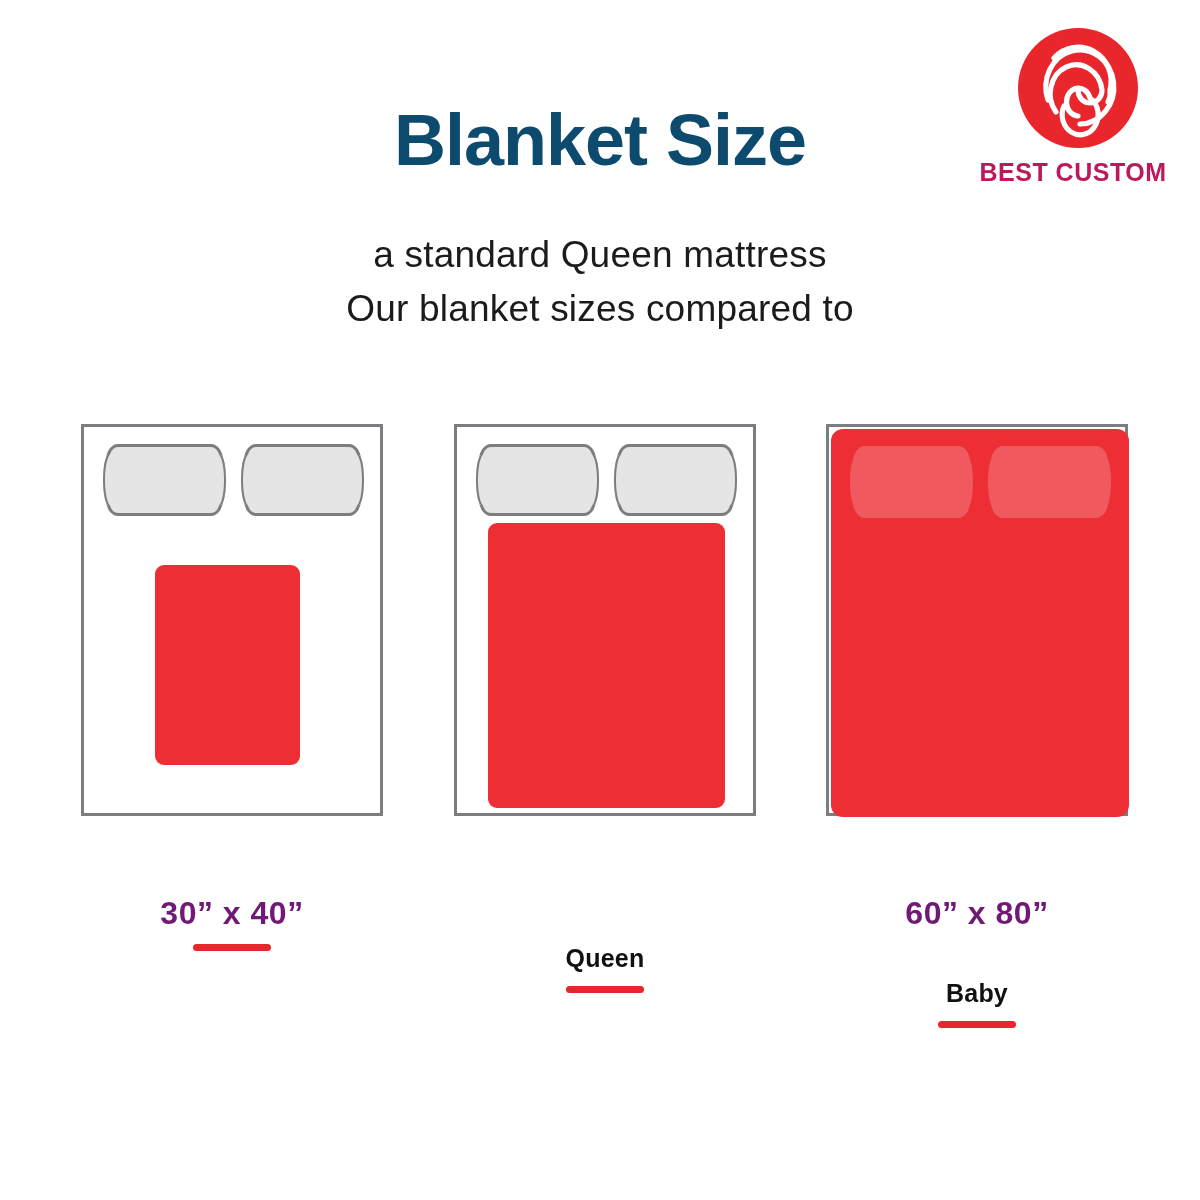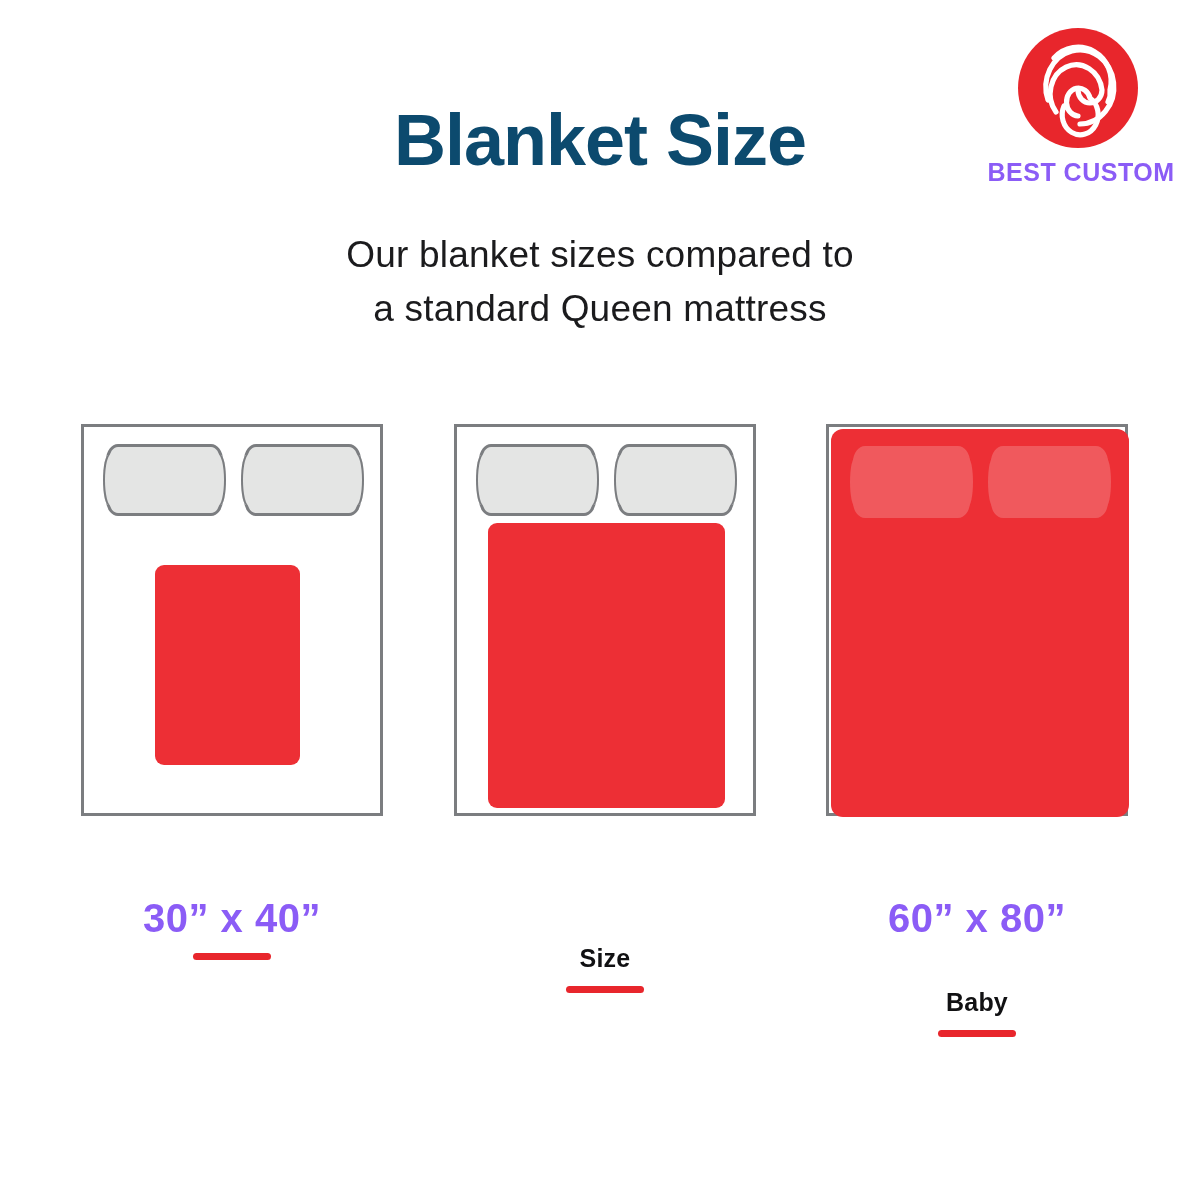--- a/index.html
+++ b/index.html
@@ -25,25 +25,25 @@
   }
   .brand-mark {
     position: absolute;
     left: 58px;
     top: 4px;
     width: 120px;
     height: 120px;
   }
   .brand-name {
     position: absolute;
-    left: 8px;
+    left: 0;
     top: 134px;
     width: 226px;
     text-align: center;
-    color: #8b5cf6;
+    color: #be185d;
     font-size: 25px;
     font-weight: 700;
     letter-spacing: 0.5px;
     font-family: "Liberation Sans", sans-serif;
   }
 
   
   .page-title {
     position: absolute;
     left: 0;
@@ -156,23 +156,23 @@
     position: absolute;
     top: 0;
     width: 302px;
     text-align: center;
   }
   .label-col.c1 { left: 81px; }
   .label-col.c2 { left: 454px; }
   .label-col.c3 { left: 826px; }
 
   .dims {
-    font-size: 40px;
-    font-weight: 700;
-    color: #8b5cf6;
+    font-size: 32px;
+    font-weight: 700;
+    color: #701a75;
     letter-spacing: 0.5px;
     line-height: 1.1;
     font-family: "Liberation Sans", sans-serif;
   }
   .name {
     margin-top: 48px;
     font-size: 25px;
     font-weight: 700;
     color: #111113;
     letter-spacing: 0.2px;
@@ -199,22 +199,22 @@
         <path d="M30 72 A 34 37 0 1 1 62 96"></path>
         <path d="M36 30 A 33 34 0 0 1 92 62 A 20 20 0 0 1 90 74"></path>
       </g>
     </svg>
   </div>
   <div class="brand-name">BEST CUSTOM</div>
 </div>
 
 <div class="page-title">Blanket Size</div>
 <div class="page-subtitle">
+  <span class="sub-line">a standard Queen mattress</span>
   <span class="sub-line">Our blanket sizes compared to</span>
-  <span class="sub-line">a standard Queen mattress</span>
 </div>
 
 <div class="beds">
 
   <div class="bed-col c1">
     <div class="mattress">
       <div class="pillow p-left"></div>
       <div class="pillow p-right"></div>
       <div class="blanket baby"></div>
     </div>
@@ -240,21 +240,21 @@
 </div>
 
 <div class="labels">
 
   <div class="label-col c1">
     <div class="dims">30” x 40”</div>
     <div class="rule"></div>
   </div>
 
   <div class="label-col c2">
-    <div class="name">Size</div>
+    <div class="name">Queen</div>
     <div class="rule"></div>
   </div>
 
   <div class="label-col c3">
     <div class="dims">60” x 80”</div>
     <div class="name">Baby</div>
     <div class="rule"></div>
   </div>
 
 </div>

